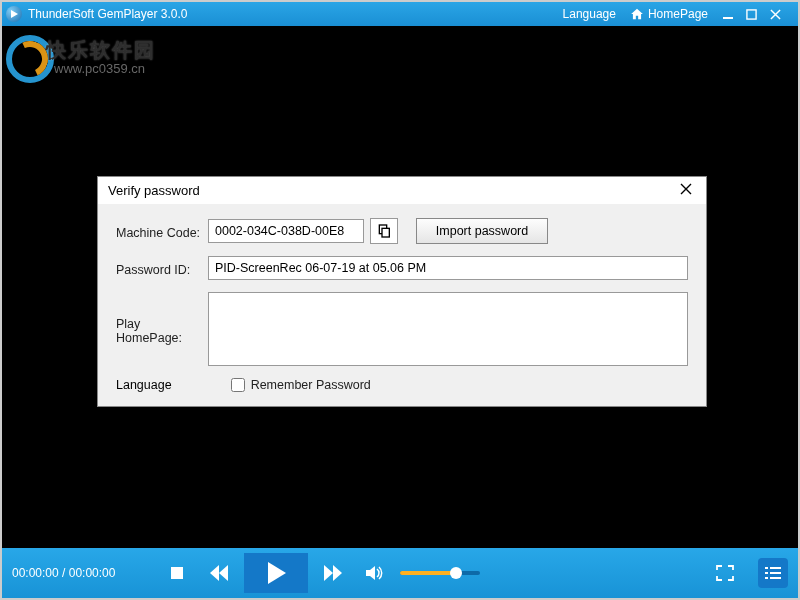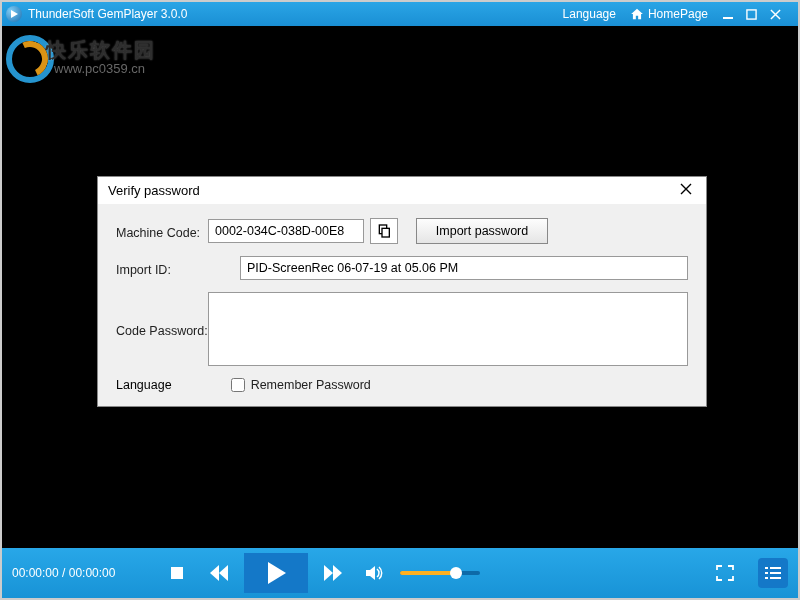--- a/index.html
+++ b/index.html
@@ -31,21 +31,21 @@
 .dialog-title { display:flex; align-items:flex-start; padding:6px 10px; font-size:13px; background:#fff; }
 .dialog-title .sp { flex:1; }
 .dialog-title .close { cursor:pointer; font-size:15px; padding:0 4px; }
 .dialog-body { padding:14px 18px 14px 18px; font-size:12.5px; color:#222; }
 .row { display:flex; align-items:center; margin-bottom:12px; }
 .row .lbl { width:92px; padding-top:4px; }
 .text-in { height:24px; border:1px solid #999; background:#fff; padding:2px 6px; font-size:12.5px; font-family:inherit; }
 .copy-btn { width:28px; height:26px; margin-left:6px; border:1px solid #999; background:#fff; display:flex; align-items:center; justify-content:center; cursor:pointer; }
 .btn { height:26px; border:1px solid #888; background:linear-gradient(#fdfdfd,#e5e5e5); padding:0 18px; font-size:12.5px; cursor:pointer; font-family:inherit; }
 .import-btn { margin-left:18px; width:132px; }
-.project-in { flex:1;margin-left:32px; }
+.project-in { flex:1; }
 .password-area { flex:1; height:74px; border:1px solid #999; background:#fff; padding:4px 6px; font-size:12.5px; font-family:inherit; resize:none; }
 .bottom-row { display:flex; align-items:center; margin-top:8px; }
 .lang-link { color:#000; cursor:pointer; margin-right:20px; }
 .chk { display:flex; align-items:center; gap:6px;padding-left:39px; }
 .chk input { width:14px; height:14px; }
 .play-dlg-btn { margin-left:auto; width:132px; }
 svg { display:block; }
 </style>
 </head>
 <body>
@@ -113,26 +113,26 @@
           <div class="copy-btn">
             <svg width="16" height="16" viewBox="0 0 24 24">
                 <rect x="5" y="3" width="11" height="13" fill="none" stroke="#000" stroke-width="2"></rect>
                 <rect x="9" y="8" width="11" height="13" fill="#fff" stroke="#000" stroke-width="2"></rect>
               </svg>
           </div>
           <button class="btn import-btn">Import password</button>
         </div>
 
         <div class="row">
-          <div class="lbl">Import ID:</div>
+          <div class="lbl">Password ID:</div>
           <input class="text-in project-in" value="PID-ScreenRec 06-07-19 at 05.06 PM" style="">
         </div>
 
         <div class="row">
-          <div class="lbl">Code Password:</div>
+          <div class="lbl">Play HomePage:</div>
           <textarea class="password-area" style=""></textarea>
         </div>
 
         <div class="bottom-row">
           <span class="lang-link">Language</span>
           <label class="chk">
             <input type="checkbox" style="">
             <span>Remember Password</span>
           </label>
         </div>

